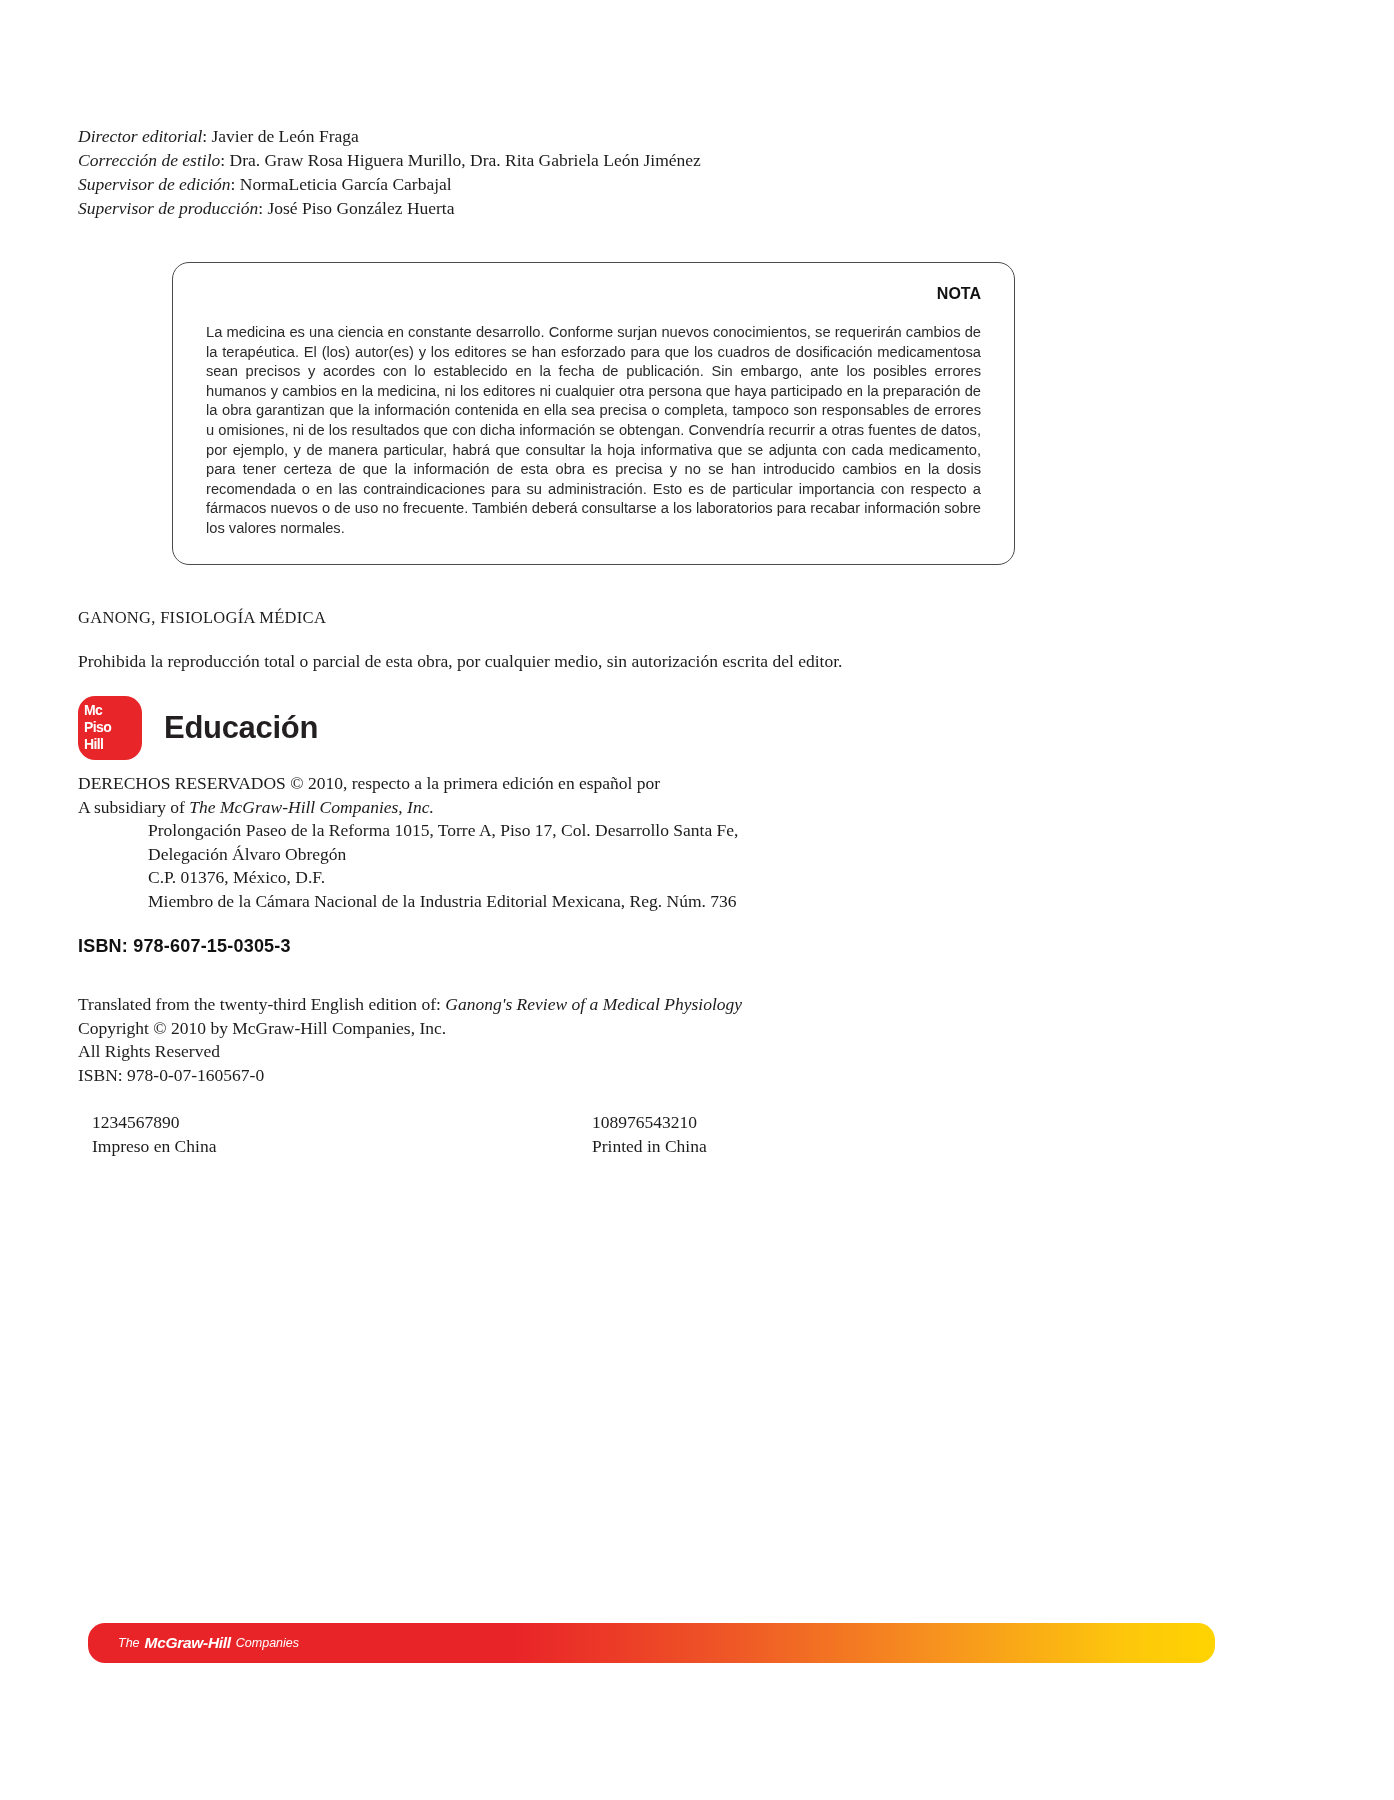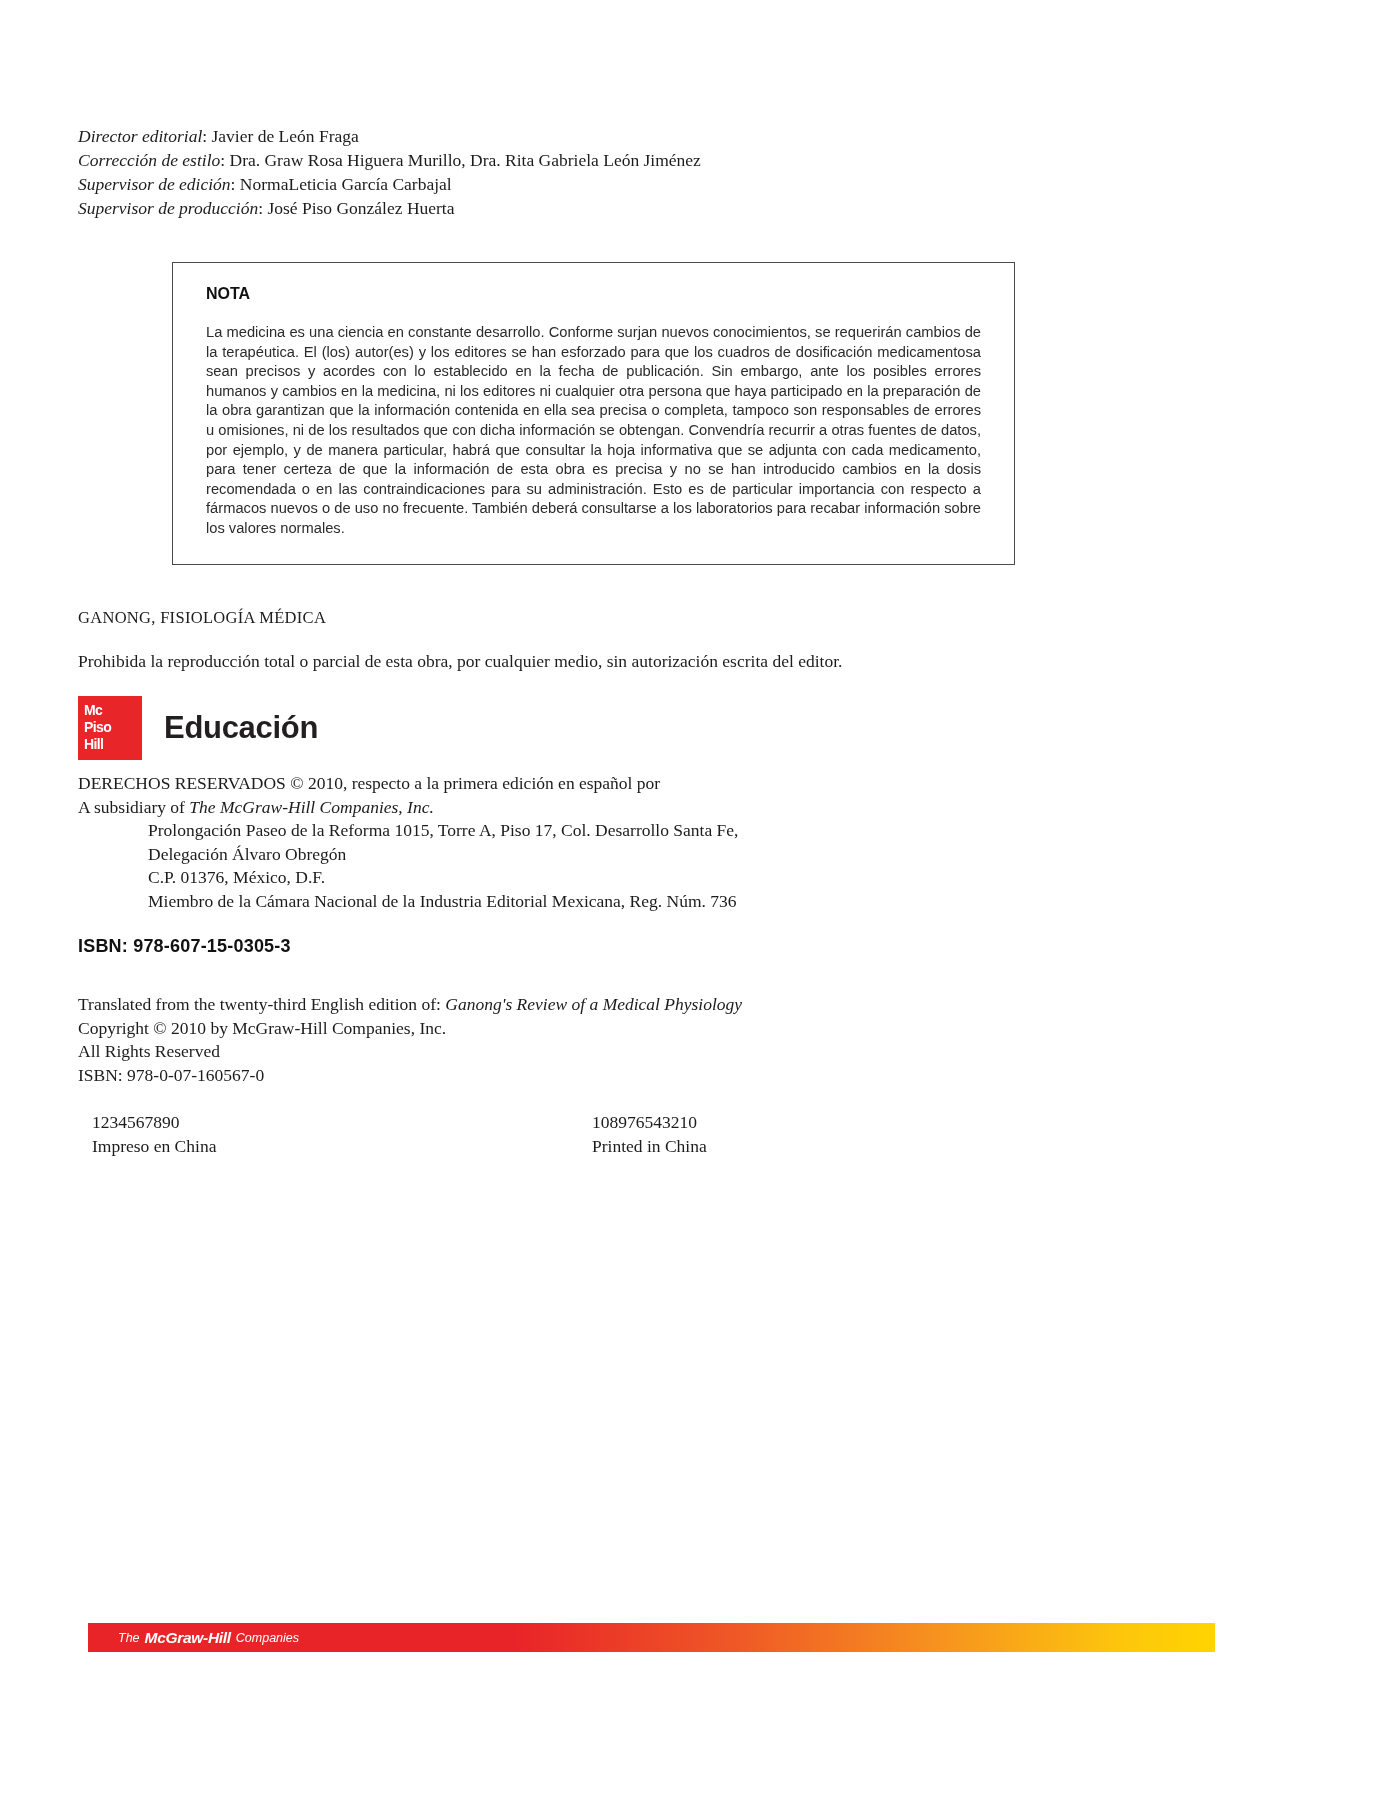--- a/index.html
+++ b/index.html
@@ -1,15 +1,15 @@
 <!DOCTYPE html>
 <html><head>
 <meta charset="utf-8">
 <style>
-  * { margin: 0; padding: 0; box-sizing: border-box; }
+  * { margin: 0; padding: 0; box-sizing: border-box; border-radius: 17px; }
   html, body { background: #ffffff; }
   .page {
     position: relative;
     width: 1394px;
     height: 1800px;
     background: #ffffff;
     font-family: "Liberation Serif", serif;
     color: #1c1c1c;
     overflow: hidden;
   }
@@ -26,21 +26,21 @@
   
   .nota-box {
     position: absolute;
     left: 172px; top: 262px;
     width: 843px; height: 303px;
     border: 1.5px solid #4b4b4b;
     padding: 22px 33px 0 33px;
     font-family: "Liberation Sans", sans-serif;
   }
   .nota-title {
-    text-align: left;
+    text-align: right;
     font-weight: bold;
     font-size: 16px;
     margin-bottom: 20px;
     color: #111;
   }
   .nota-body {
     font-size: 14.7px;
     line-height: 19.6px;
     text-align: justify;
     color: #2b2b2b;
@@ -119,21 +119,21 @@
     grid-template-columns: 500px auto;
     font-size: 17.5px;
     line-height: 24px;
     width: 780px;
   }
 
   
   .footer-bar {
     position: absolute;
     left: 88px; top: 1623px;
-    width: 1127px; height: 29px;
+    width: 1127px; height: 40px;
     background: linear-gradient(90deg,
       #e92428 0%, #e92428 38%,
       #ef5a26 58%, #f7941e 76%,
       #fdc70c 92%, #ffd400 100%);
     display: flex;
     align-items: center;
     padding-left: 30px;
     color: #ffffff;
     font-family: "Liberation Sans", sans-serif;
     font-style: italic;

